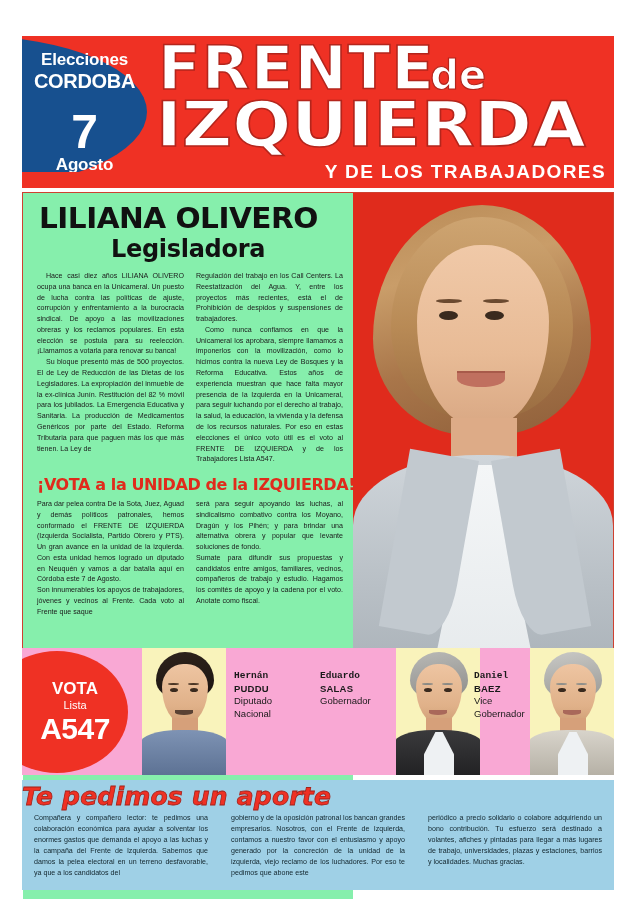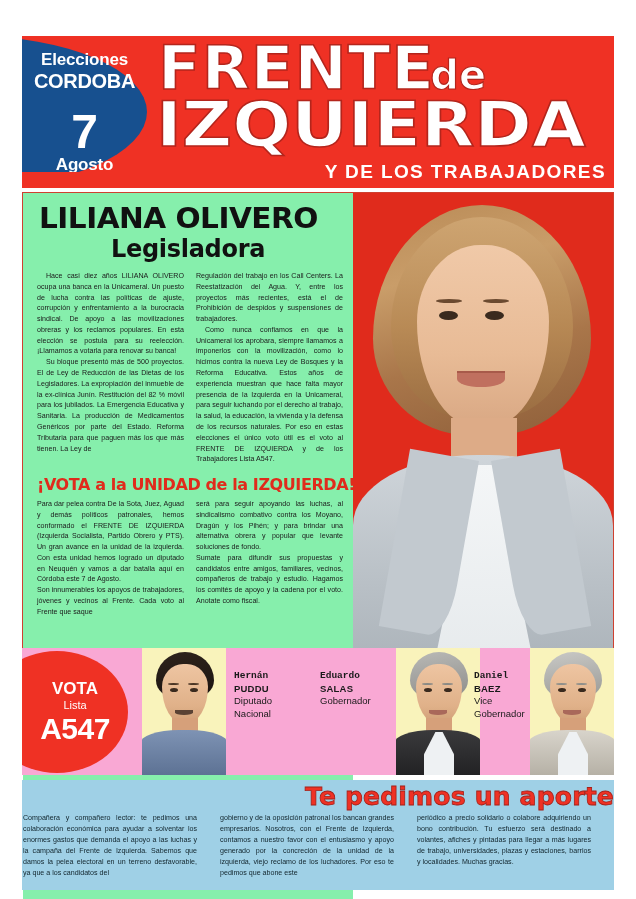--- a/index.html
+++ b/index.html
@@ -477,31 +477,32 @@
     top: 780px;
     width: 592px;
     height: 110px;
     background: #9fd0e6;
   }
   .aporte-title {
     position: absolute;
     left: 0;
     right: 0;
     top: 2px;
-    text-align: right;
+    text-align: left;
     font-size: 25px;
     font-weight: bold;
     color: #ef3124;
     -webkit-text-stroke: 0.8px #a3221a;
     letter-spacing: 0.2px;
     font-family: "DejaVu Sans", sans-serif;
+    font-style: italic;
   }
   .aporte-cols {
     position: absolute;
-    left: 1px;
+    left: 12px;
     top: 33px;
     width: 568px;
     display: flex;
     gap: 23px;
   }
   .aporte-cols .col { flex: 1 1 0; }
   .aporte-text {
     font-size: 7.1px;
     line-height: 1.55;
     color: #11242c;

